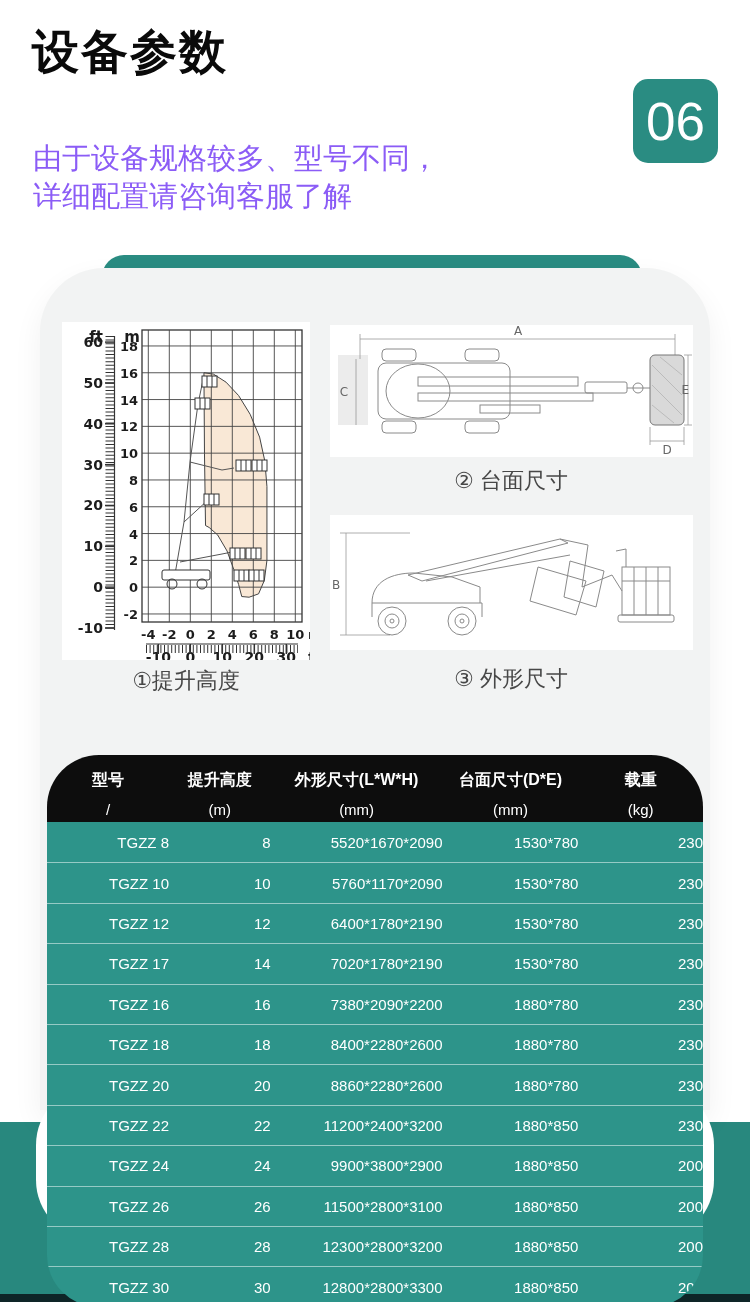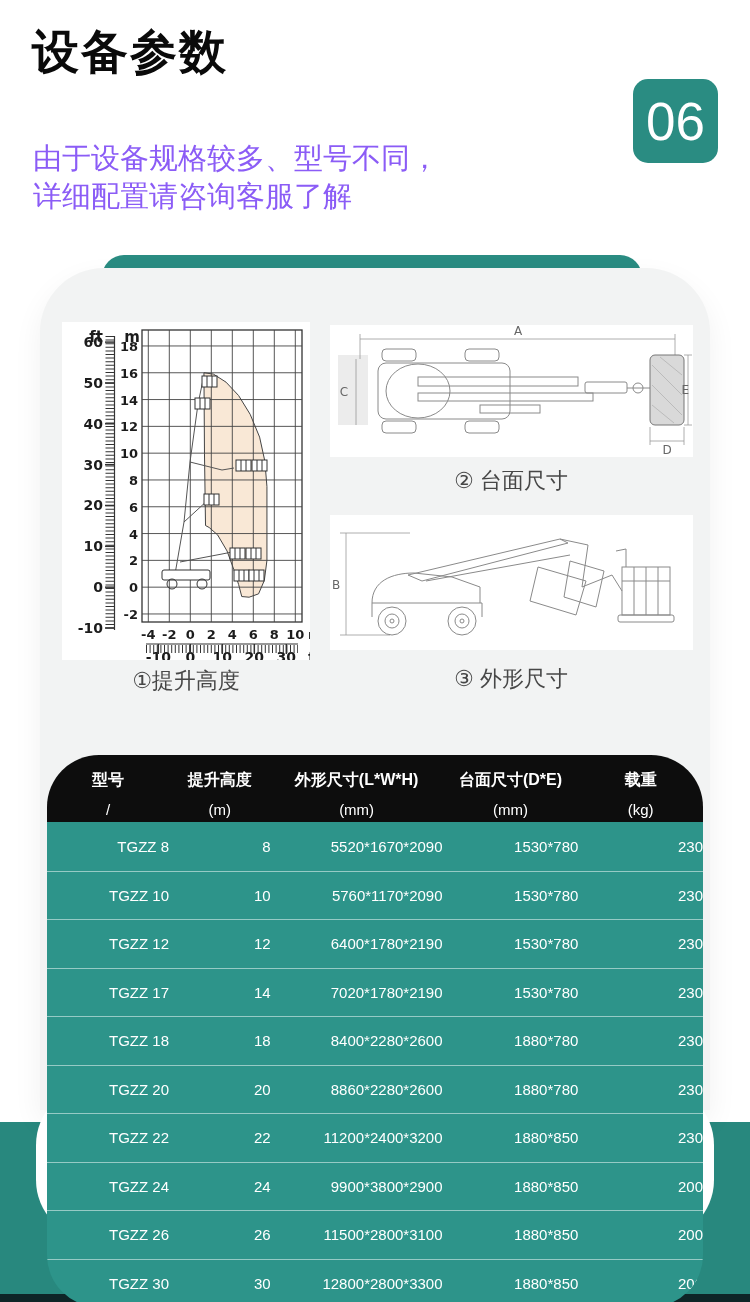--- a/index.html
+++ b/index.html
@@ -346,20 +346,27 @@
           <td>230</td>
         </tr>
         <tr>
           <td>TGZZ 17</td>
           <td>14</td>
           <td>7020*1780*2190</td>
           <td>1530*780</td>
           <td>230</td>
         </tr>
         <tr>
+          <td>TGZZ 16</td>
+          <td>16</td>
+          <td>7380*2090*2200</td>
+          <td>1880*780</td>
+          <td>230</td>
+        </tr>
+        <tr>
           <td>TGZZ 18</td>
           <td>18</td>
           <td>8400*2280*2600</td>
           <td>1880*780</td>
           <td>230</td>
         </tr>
         <tr>
           <td>TGZZ 20</td>
           <td>20</td>
           <td>8860*2280*2600</td>
@@ -381,20 +388,27 @@
           <td>200</td>
         </tr>
         <tr>
           <td>TGZZ 26</td>
           <td>26</td>
           <td>11500*2800*3100</td>
           <td>1880*850</td>
           <td>200</td>
         </tr>
         <tr>
+          <td>TGZZ 28</td>
+          <td>28</td>
+          <td>12300*2800*3200</td>
+          <td>1880*850</td>
+          <td>200</td>
+        </tr>
+        <tr>
           <td>TGZZ 30</td>
           <td>30</td>
           <td>12800*2800*3300</td>
           <td>1880*850</td>
           <td>200</td>
         </tr>
       </tbody>
   </table>
 </div>
 

